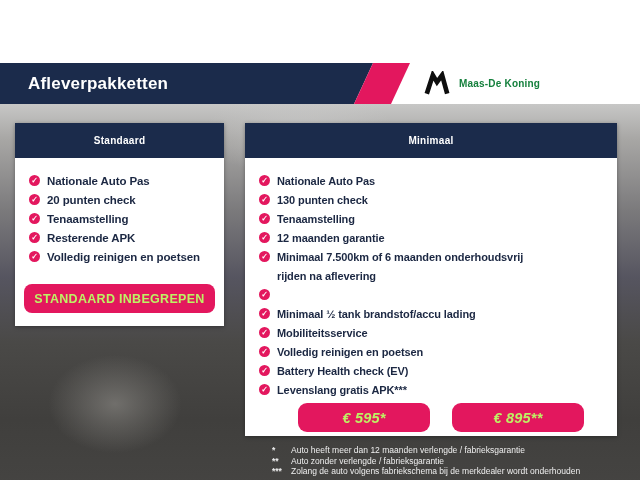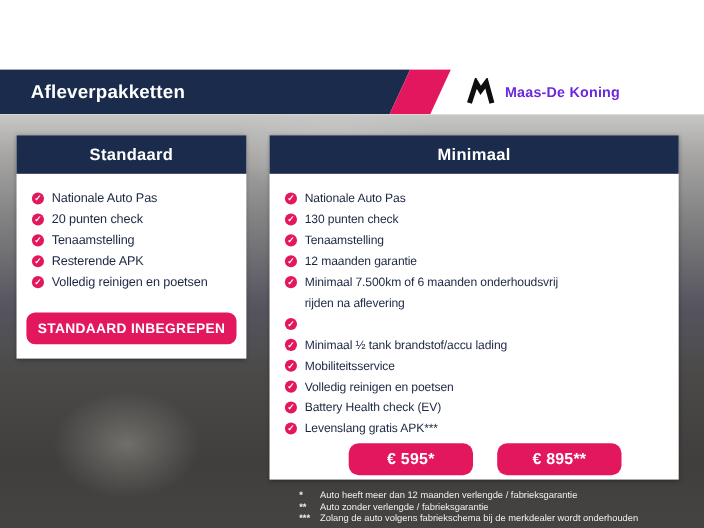--- a/index.html
+++ b/index.html
@@ -9,53 +9,53 @@
   
   .topbar{position:absolute;left:0;top:27px;width:640px;height:41px;background:#fff;}
   .navy-shape{position:absolute;inset:0;background:var(--navy,#1B2B4B);
     clip-path:polygon(0 0,373px 0,354px 100%,0 100%);}
   .pink-shape{position:absolute;inset:0;background:var(--pink,#E3175E);
     clip-path:polygon(373px 0,410px 0,391px 100%,354px 100%);}
   .page-title{position:absolute;left:28px;top:0;height:41px;display:flex;align-items:center;
     color:#fff;font-size:17px;font-weight:bold;letter-spacing:.2px;margin:0;}
   .brand{position:absolute;left:424px;top:0;height:41px;display:flex;align-items:center;gap:9px;}
   .brand svg{display:block;}
-  .brand-name{font-size:13px;font-weight:bold;color:#6d28d9;letter-spacing:.2px;}
+  .brand-name{font-size:10px;font-weight:bold;color:#15803d;letter-spacing:.2px;}
 
   
   .photo{position:absolute;left:0;top:68px;width:640px;height:385px;
     background:
       radial-gradient(95px 70px at 115px 300px, rgba(132,130,126,.7), rgba(132,130,126,0) 70%),
       radial-gradient(170px 115px at 480px 170px, rgba(10,14,26,.85), rgba(10,14,26,0) 72%),
       radial-gradient(140px 60px at 300px 30px, rgba(205,205,205,.55), rgba(205,205,205,0) 70%),
       linear-gradient(180deg,#c7c7c6 0%,#a8a7a5 9%,#7a797b 28%,#565560 45%,#4a4947 62%,#403f3d 82%,#454442 100%);}
 
   
   .card{position:absolute;background:#fff;box-shadow:0 1px 4px rgba(0,0,0,.35);}
   .card-standard{left:15px;top:87px;width:209px;height:203px;}
   .card-approved{left:245px;top:87px;width:372px;height:313px;}
   .card-head{height:35px;background:var(--navy,#1B2B4B);color:#fff;display:flex;
-    align-items:center;justify-content:center;font-size:15px;font-weight:bold;letter-spacing:.3px;}
+    align-items:center;justify-content:center;font-size:10px;font-weight:bold;letter-spacing:.3px;}
   ul.features{list-style:none;margin:0;padding:13px 6px 0 14px;}
   .row{display:flex;align-items:center;height:19px;white-space:nowrap;}
   .check{flex:0 0 auto;width:11px;height:11px;border-radius:50%;background:var(--pink,#E3175E);
     color:#fff;font-size:8px;line-height:11px;text-align:center;font-weight:bold;margin-right:7px;}
   .hidden{visibility:hidden;}
-  .txt{font-size:11.5px;font-weight:normal;color:#1b2742;letter-spacing:-.1px;}
+  .txt{font-size:11.5px;font-weight:bold;color:#1b2742;letter-spacing:-.1px;}
   .card-approved .txt{font-size:11px;}
   .card-approved ul.features{padding-top:13px;}
 
   
-  .btn{background:var(--pink,#E3175E);color:#ffffff;font-weight:bold;display:flex;
+  .btn{background:var(--pink,#E3175E);color:#bef264;font-weight:bold;display:flex;
     align-items:center;justify-content:center;cursor:pointer;}
   .std-btn{position:absolute;left:9px;bottom:13px;width:191px;height:29px;border-radius:8px;
     font-size:12.5px;letter-spacing:.3px;}
   .prices{position:absolute;left:0;right:0;bottom:4px;display:flex;justify-content:center;
     gap:22px;transform:translateX(10px);}
-  .price{width:113px;height:29px;border-radius:9px;font-size:14.5px;letter-spacing:.2px;}
+  .price{width:132px;height:29px;border-radius:9px;font-size:14.5px;letter-spacing:.2px;font-style:italic;}
 
   
   .footnotes{position:absolute;left:272px;top:409px;width:356px;}
   .fn-row{display:grid;grid-template-columns:17px 1fr;column-gap:2px;
     font-size:8.5px;line-height:10.5px;color:#efefef;}
   .fn-marker{font-weight:bold;}
 </style>
 </head>
 <body>
 

